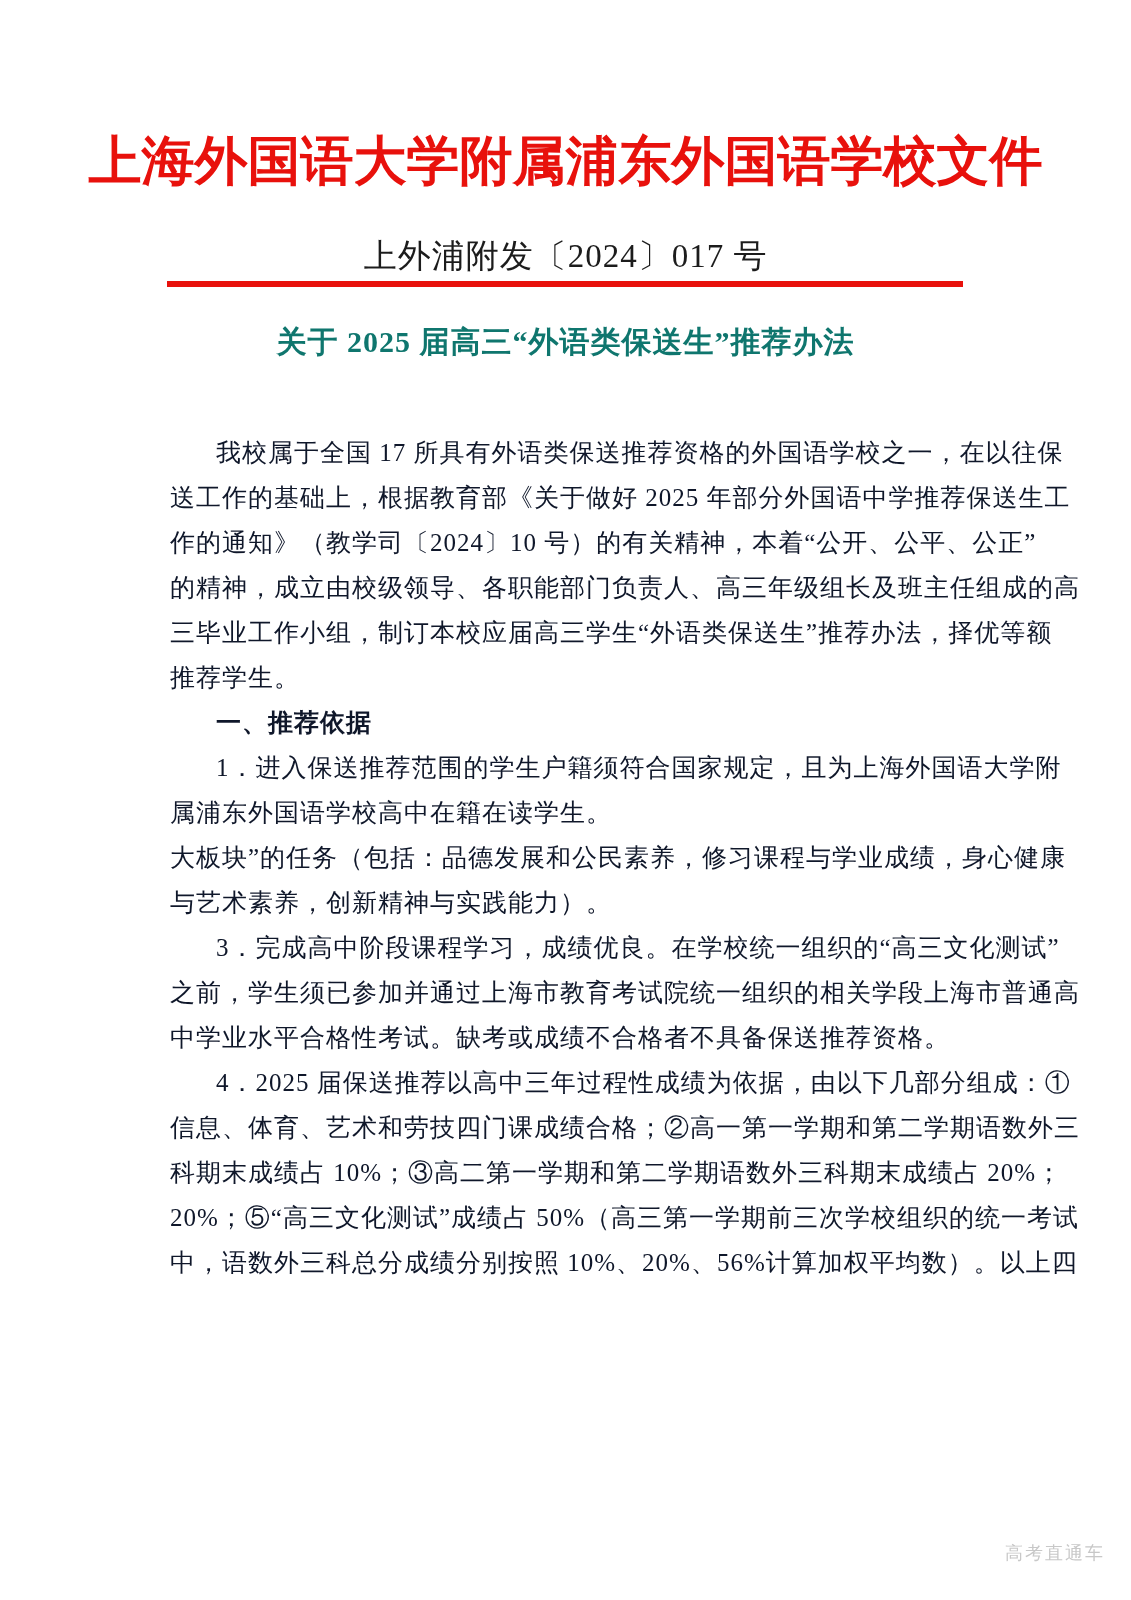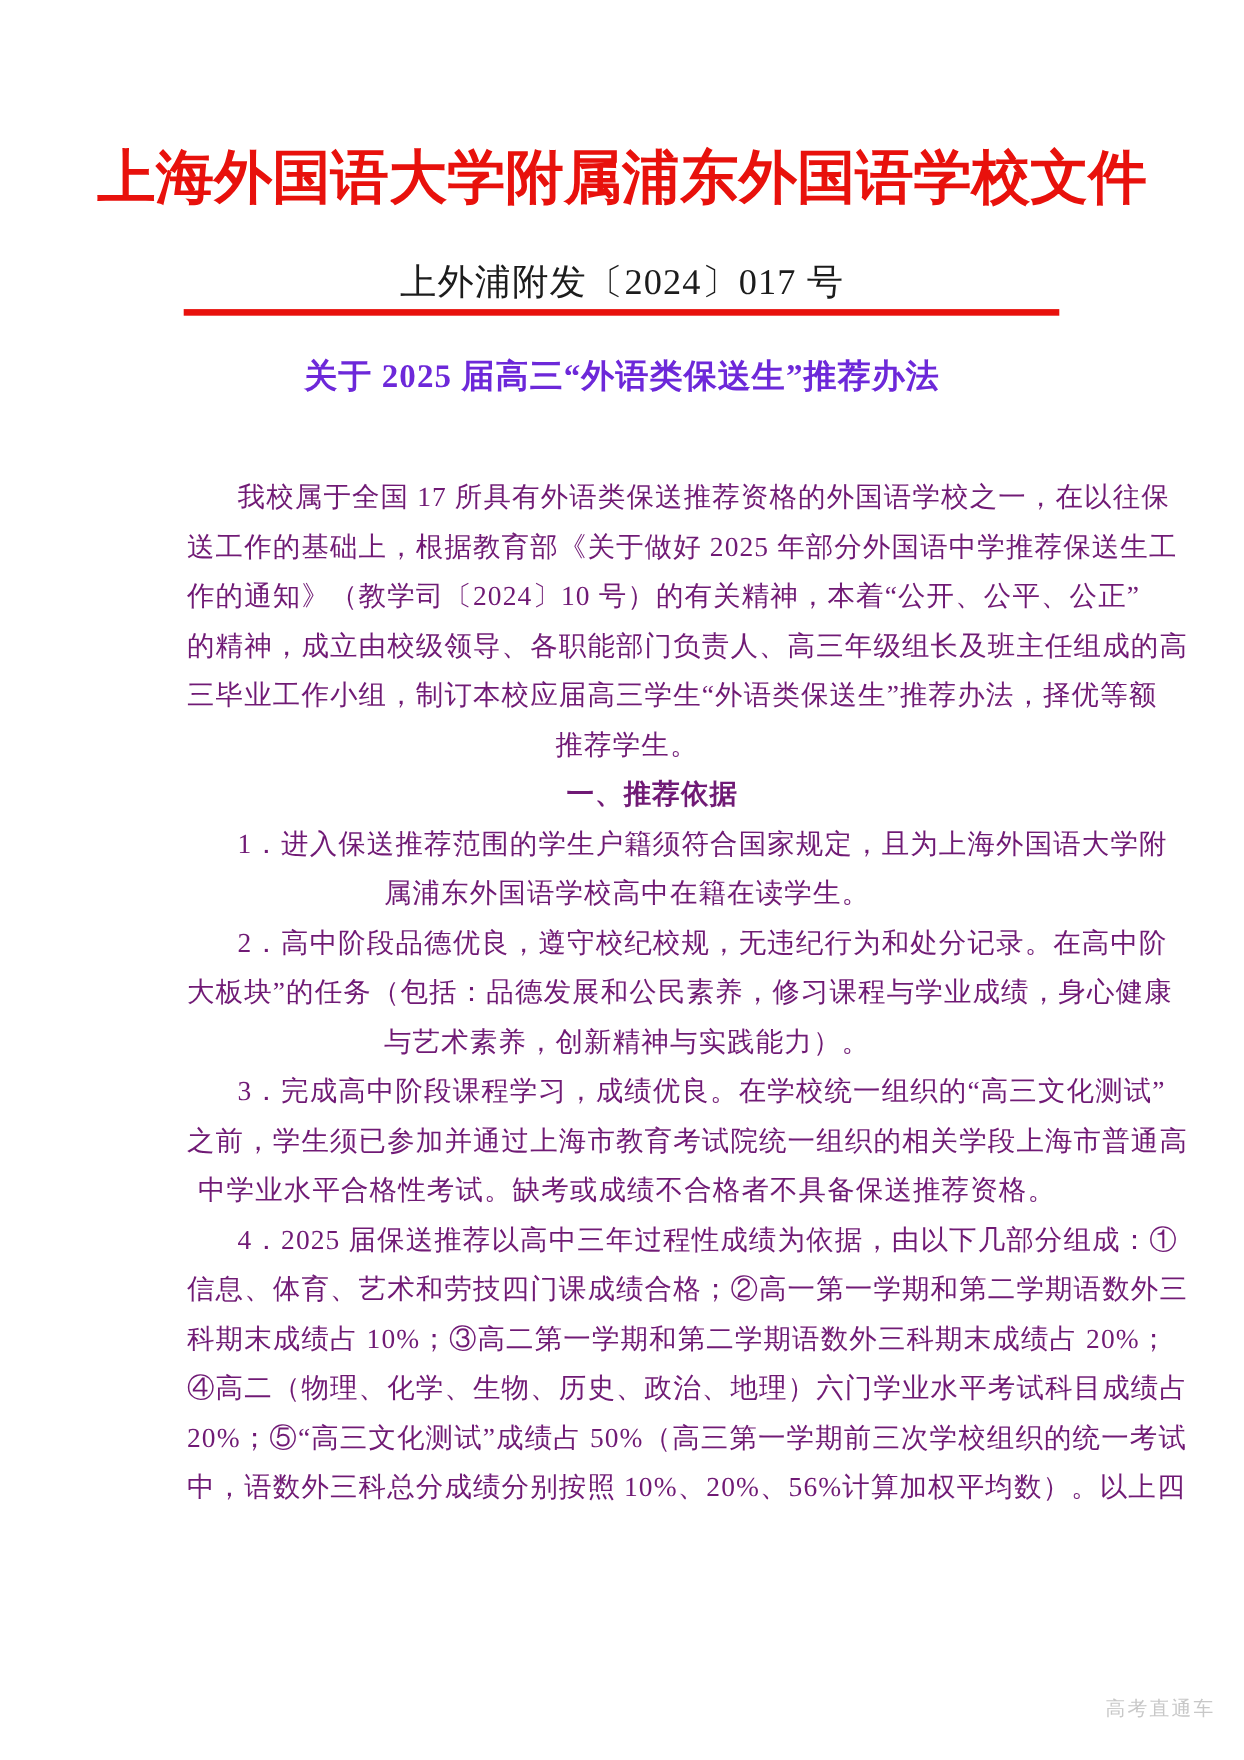--- a/index.html
+++ b/index.html
@@ -43,31 +43,30 @@
     background: #e8110c;
   }
   .doc-title {
     position: absolute;
     top: 322px;
     left: 0;
     width: 100%;
     text-align: center;
     font-size: 30px;
     font-weight: bold;
-    color: #6d28d9;
+    color: #0f766e;
     letter-spacing: 1px;
     white-space: nowrap;
   }
   .doc-body {
     position: absolute;
     top: 430px;
     left: 170px;
     width: 800px;
-    color: #701a75;
-    text-align: center;
+    color: #0f172a;
   }
   .doc-body .line {
     height: 45px;
     line-height: 45px;
     font-size: 25px;
     letter-spacing: 1px;
     white-space: nowrap;
   }
   .doc-body .line.indent { padding-left: 46px; }
   .doc-body .line.heading { font-weight: bold; }
@@ -97,29 +96,27 @@
   <div class="doc-body">
       <div class="line indent">我校属于全国 17 所具有外语类保送推荐资格的外国语学校之一，在以往保</div>
       <div class="line">送工作的基础上，根据教育部《关于做好 2025 年部分外国语中学推荐保送生工</div>
       <div class="line">作的通知》（教学司〔2024〕10 号）的有关精神，本着“公开、公平、公正”</div>
       <div class="line">的精神，成立由校级领导、各职能部门负责人、高三年级组长及班主任组成的高</div>
       <div class="line">三毕业工作小组，制订本校应届高三学生“外语类保送生”推荐办法，择优等额</div>
       <div class="line">推荐学生。</div>
       <div class="line heading indent">一、推荐依据</div>
       <div class="line indent">1．进入保送推荐范围的学生户籍须符合国家规定，且为上海外国语大学附</div>
       <div class="line">属浦东外国语学校高中在籍在读学生。</div>
-      <div class="line indent">2．高中阶段品德优良，遵守校纪校规，无违纪行为和处分记录。在高中阶</div>
       <div class="line">大板块”的任务（包括：品德发展和公民素养，修习课程与学业成绩，身心健康</div>
       <div class="line">与艺术素养，创新精神与实践能力）。</div>
       <div class="line indent">3．完成高中阶段课程学习，成绩优良。在学校统一组织的“高三文化测试”</div>
       <div class="line">之前，学生须已参加并通过上海市教育考试院统一组织的相关学段上海市普通高</div>
       <div class="line">中学业水平合格性考试。缺考或成绩不合格者不具备保送推荐资格。</div>
       <div class="line indent">4．2025 届保送推荐以高中三年过程性成绩为依据，由以下几部分组成：①</div>
       <div class="line">信息、体育、艺术和劳技四门课成绩合格；②高一第一学期和第二学期语数外三</div>
       <div class="line">科期末成绩占 10%；③高二第一学期和第二学期语数外三科期末成绩占 20%；</div>
-      <div class="line">④高二（物理、化学、生物、历史、政治、地理）六门学业水平考试科目成绩占</div>
       <div class="line">20%；⑤“高三文化测试”成绩占 50%（高三第一学期前三次学校组织的统一考试</div>
       <div class="line">中，语数外三科总分成绩分别按照 10%、20%、56%计算加权平均数）。以上四</div>
     </div>
 
   <div class="watermark">高考直通车</div>
 
 </div>
 
 </body></html>

